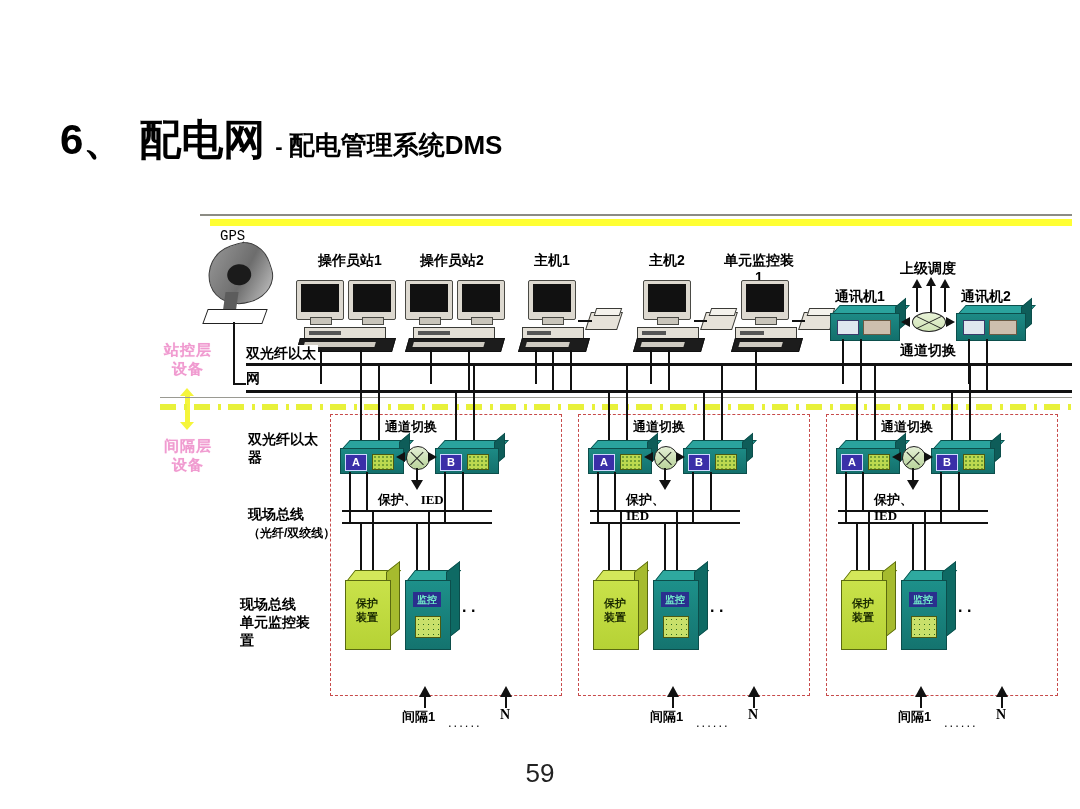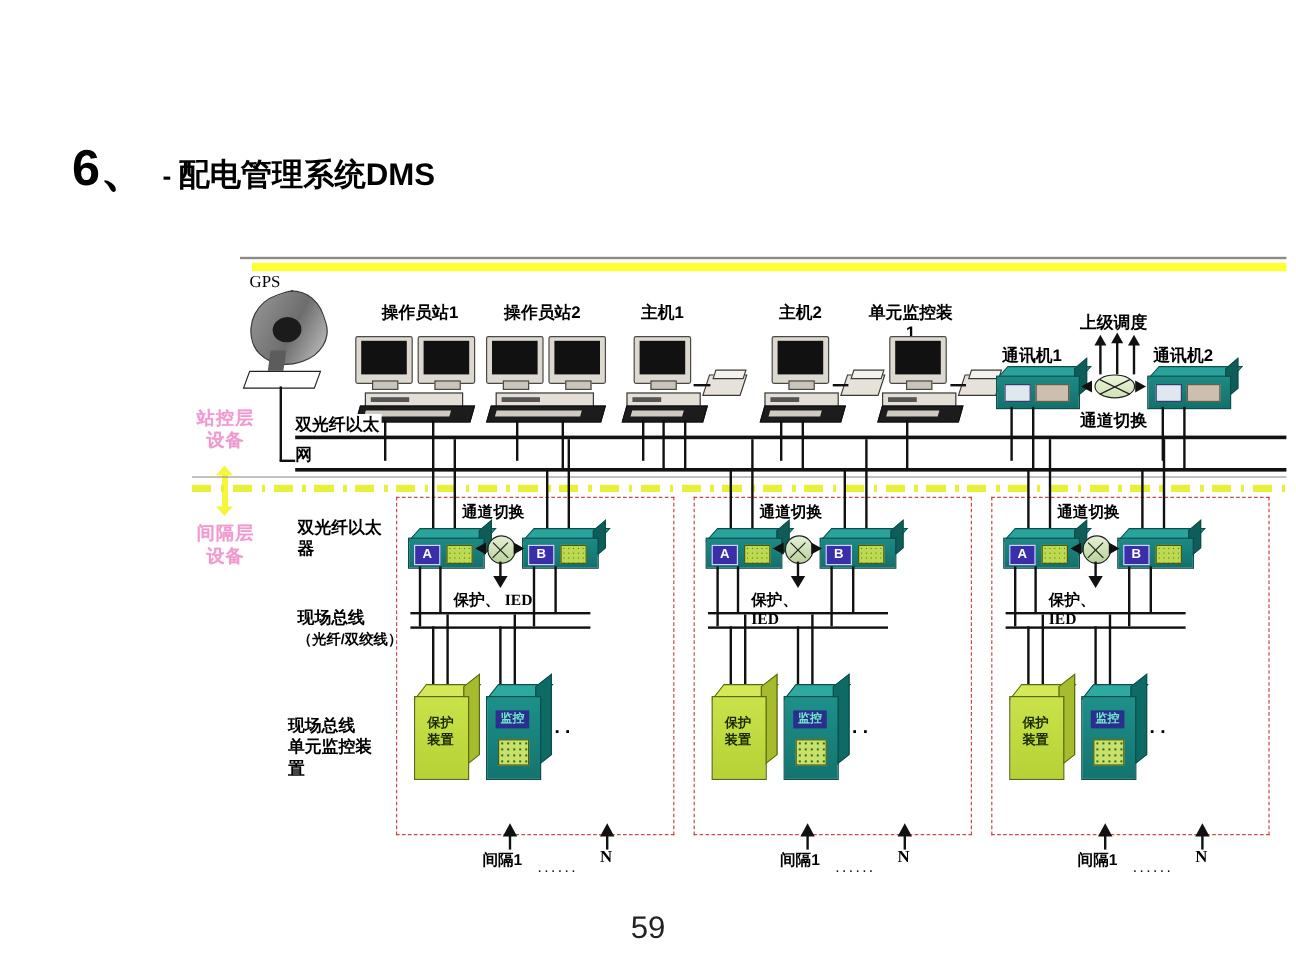--- a/index.html
+++ b/index.html
@@ -27,26 +27,26 @@
   
   .gps{position:absolute;left:200px;top:30px;width:80px;height:110px;}
   .gps-dish{position:absolute;left:8px;top:14px;width:62px;height:58px;
      background:linear-gradient(135deg,#9a9a9a 0%,#6d6d6d 55%,#c9c9c9 100%);
      border-radius:58% 45% 52% 60%/62% 55% 48% 55%;
      transform:rotate(-18deg);border:1.5px solid #3a3a3a;}
   .gps-dish:after{content:"";position:absolute;left:18px;top:19px;width:24px;height:21px;
      background:#1b1b1b;border-radius:50%;transform:rotate(12deg);}
   .gps-stand{position:absolute;left:24px;top:62px;width:13px;height:22px;background:#5c5c5c;transform:skewX(-8deg);}
   .gps-base{position:absolute;left:5px;top:79px;width:58px;height:13px;background:#fff;border:1.6px solid #222;transform:skewX(-20deg);}
-  .gps-label{position:absolute;left:8px;top:-2px;font-size:14px;font-family:Liberation Serif, serif;}
+  .gps-label{position:absolute;left:20px;top:-2px;font-size:14px;font-family:Liberation Mono, monospace;}
   .gps-leader{position:absolute;left:42px;top:12px;width:1.6px;height:34px;background:#333;transform:rotate(-28deg);transform-origin:top;}
 
   
   .lbl-pink{position:absolute;color:#f09bd0;font-size:15px;font-weight:bold;text-align:center;
-     letter-spacing:1px;line-height:19px;text-shadow:0 0 1px #f7c9e6;font-family:Liberation Serif, serif;}
+     letter-spacing:1px;line-height:19px;text-shadow:0 0 1px #f7c9e6;}
   .pink-arrow{position:absolute;left:180px;top:188px;width:14px;height:42px;}
   .pink-arrow .shaft{position:absolute;left:5px;top:6px;width:5px;height:30px;background:#f5f53a;}
   .pink-arrow .up{position:absolute;left:0;top:0;width:0;height:0;border-left:7px solid transparent;border-right:7px solid transparent;border-bottom:8px solid #f5f53a;}
   .pink-arrow .dn{position:absolute;left:0;bottom:0;width:0;height:0;border-left:7px solid transparent;border-right:7px solid transparent;border-top:8px solid #f5f53a;}
 
   
   .st-label{position:absolute;font-size:14px;font-weight:bold;text-align:center;white-space:nowrap;}
 
   
   .pc{position:absolute;}
@@ -130,20 +130,21 @@
   .bay-stem{position:absolute;width:1.8px;height:14px;background:#111;}
   .dots{position:absolute;font-size:13px;letter-spacing:2px;color:#111;}
 </style>
 </head>
 <body>
 
 <div class="slide">
 
   <div class="title">
     <span class="num">6、</span>
+    <span class="main">配电网</span>
     <span class="dash">-</span>
     <span class="sub">配电管理系统DMS</span>
   </div>
 
 
   <div class="pageno">59</div>
 
   <div class="diagram">
 
     <div class="rail-gray"></div>

